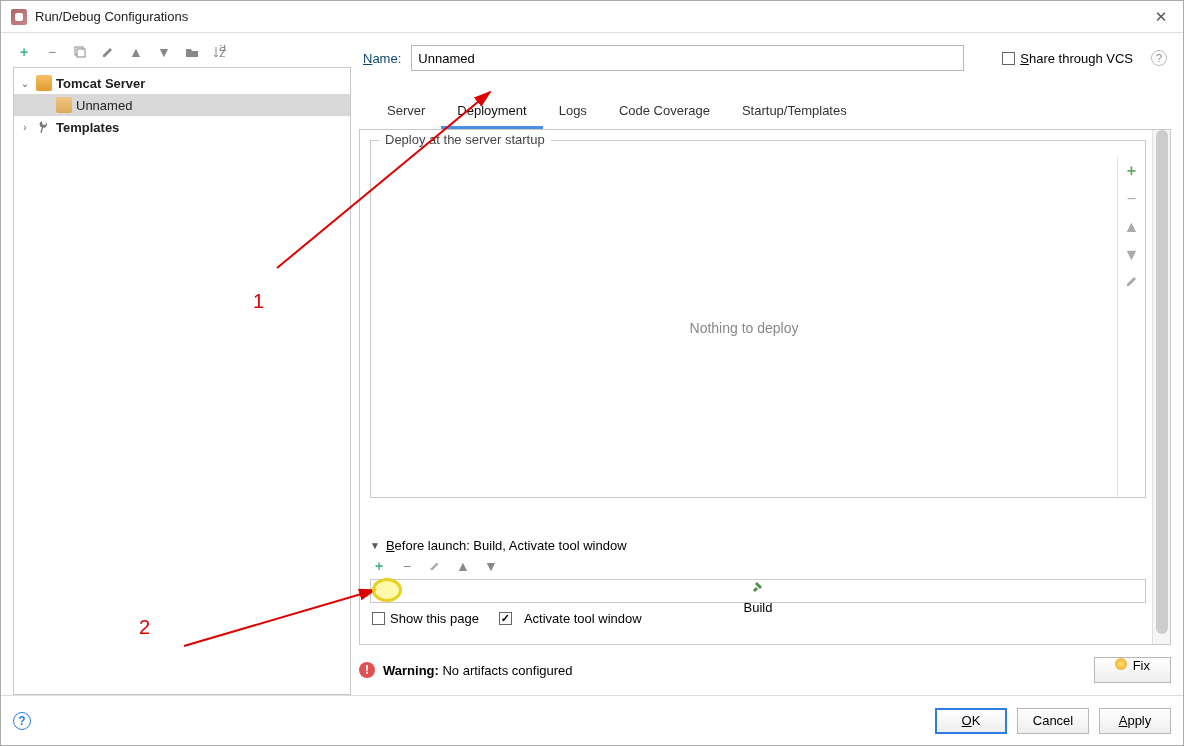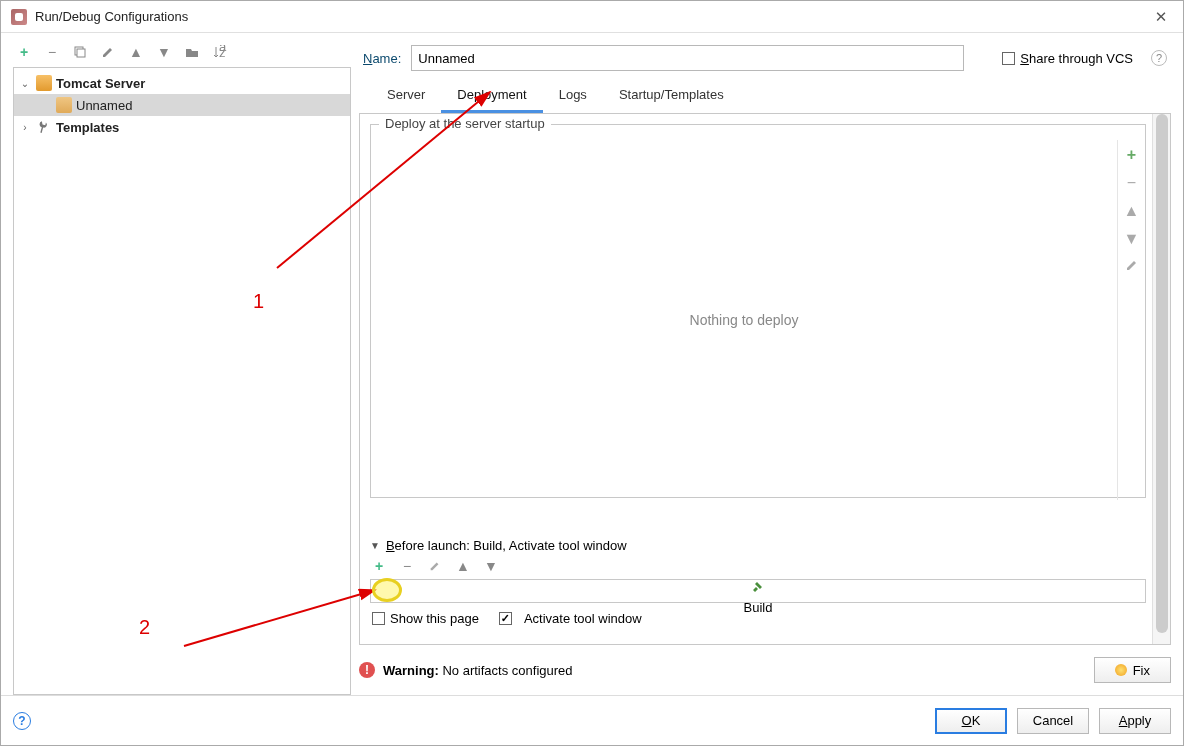--- a/index.html
+++ b/index.html
@@ -31,21 +31,21 @@
 .rightcol { flex:1; display:flex; flex-direction:column; min-width:0;}
 .name-row { display:flex; align-items:center; gap:10px; padding: 2px 4px 8px 4px;}
 .name-row .lbl { color:#0c4a6e;}
 .name-row .lbl .u { text-decoration:underline;}
 .name-input { flex:1; height:26px; border:1px solid #b8b8b8; padding:0 6px; background:#fff;}
 .share { display:flex; align-items:center; gap:5px; margin-left:28px;justify-content:center;}
 .chkbox { width:13px; height:13px; border:1px solid #666; background:#fff; display:inline-block;}
 .chkbox.checked:after { content:"✓"; display:block; font-size:11px; line-height:11px; text-align:center; font-weight:bold;}
 .help-q { width:16px; height:16px; border:1px solid #bbb; border-radius:50%; display:flex; align-items:center; justify-content:center; color:#888; font-size:11px; margin-left:8px;}
 .tabs { display:flex; padding: 0 12px;}
-.tab { padding:8px 16px; color:#333; cursor:pointer; border-bottom:3px solid transparent;}
+.tab { padding:8px 16px; color:#333; cursor:pointer; border-bottom:3px solid transparent;margin-top:16px;}
 .tab.active { border-bottom-color:#4a90e2; color:#111;}
 .content-area { flex:1; border:1px solid #c8c8c8; border-top:1px solid #c8c8c8; margin: 0 0 8px 0; display:flex; flex-direction:column; padding:10px 0 10px 10px; min-height:0; position:relative;}
 .scrollbar-gutter { position:absolute; right:0; top:0; bottom:0; width:18px; background:#f5f5f5; border-left:1px solid #e0e0e0;}
 .sb-thumb { position:absolute; left:3px; top:0; width:12px; background:#ccc; border-radius:6px;}
 .fieldset { border:1px solid #c8c8c8; margin-right:24px; flex:1; position:relative; min-height:0;}
 .fieldset .legend { position:relative; top:-9px; left:8px; background:#fff; display:inline-block; padding:0 6px; color:#444;}
 .deploy-body { display:flex; height:calc(100% - 12px);}
 .deploy-empty { flex:1; display:flex; align-items:center; justify-content:center; color:#888; font-size:14px;}
 .deploy-side { width:28px; border-left:1px solid #e5e5e5; display:flex; flex-direction:column; align-items:center; padding-top:6px; gap:10px;}
 .side-ic { color:#aaa; font-size:16px; cursor:pointer;}
@@ -53,21 +53,21 @@
 .before-launch .arrow { color:#555; font-size:10px;}
 .bl-toolbar { margin-right:24px; display:flex; align-items:center; gap:14px; padding:6px 2px;}
 .bl-list { margin-right:24px; border:1px solid #c8c8c8; background:#fff;}
 .bl-row { height:22px; display:flex; align-items:center; padding:0 6px; gap:6px;flex-direction:column;}
 .hammer { width:14px; height:14px;}
 .bl-checks { margin-right:24px; display:flex; align-items:center; gap:20px; padding:8px 2px;}
 .warning-row { display:flex; align-items:center; padding:4px 0 12px 0;}
 .warn-ic { width:16px; height:16px; border-radius:50%; background:#e05050; color:#fff; display:flex; align-items:center; justify-content:center; font-weight:bold; margin-right:8px; font-size:12px;}
 .warn-text { flex:1;}
 .warn-text b { font-weight:bold;}
-.fix-btn { height:26px; padding:0 20px; border:1px solid #b8b8b8; background:linear-gradient(#fff,#eee); display:flex; align-items:center; gap:6px; cursor:pointer;}
+.fix-btn { height:26px; padding:0 20px; border:1px solid #b8b8b8; background:linear-gradient(#fff,#eee); display:flex; align-items:flex-start; gap:6px; cursor:pointer;}
 .bulb { width:12px; height:12px; border-radius:50%; background:radial-gradient(#ffe070,#f0a020);}
 .footer { height:50px; border-top:1px solid #ddd; display:flex; align-items:center; padding:0 12px;}
 .footer .help { width:18px; height:18px; border:1.5px solid #2a7de1; border-radius:50%; display:flex; align-items:center; justify-content:center; color:#2a7de1; font-weight:bold; font-size:12px; cursor:pointer;}
 .footer .spacer { flex:1;}
 .footer .btn { height:26px; width:72px; margin-left:10px; border:1px solid #b8b8b8; background:linear-gradient(#fff,#eee); cursor:pointer;}
 .footer .btn.primary { border:2px solid #2a7de1;}
 
 .annot-arrow1 { position:absolute; pointer-events:none;}
 .annot-label { position:absolute; color:#d00; font-size:20px; pointer-events:none;}
 .annot-circle { position:absolute; width:30px; height:24px; border:3px solid #e8d020; border-radius:50%; background:rgba(255,240,50,0.4); pointer-events:none;}
@@ -146,20 +146,21 @@
             <span class="chkbox"></span>
             <span><span style="text-decoration:underline">S</span><span>hare through VCS</span></span>
           </label>
           <span class="help-q">?</span>
         </div>
 
         <div class="tabs">
           <div class="tab">Server</div>
           <div class="tab active">Deployment</div>
           <div class="tab">Logs</div>
+          <div class="tab">Code Coverage</div>
           <div class="tab">Startup/Templates</div>
         </div>
 
         <div class="content-area">
           <div class="scrollbar-gutter">
             <div class="sb-thumb" style="height:98%;"></div>
           </div>
 
           <div class="fieldset">
             <span class="legend">Deploy at the server startup</span>

